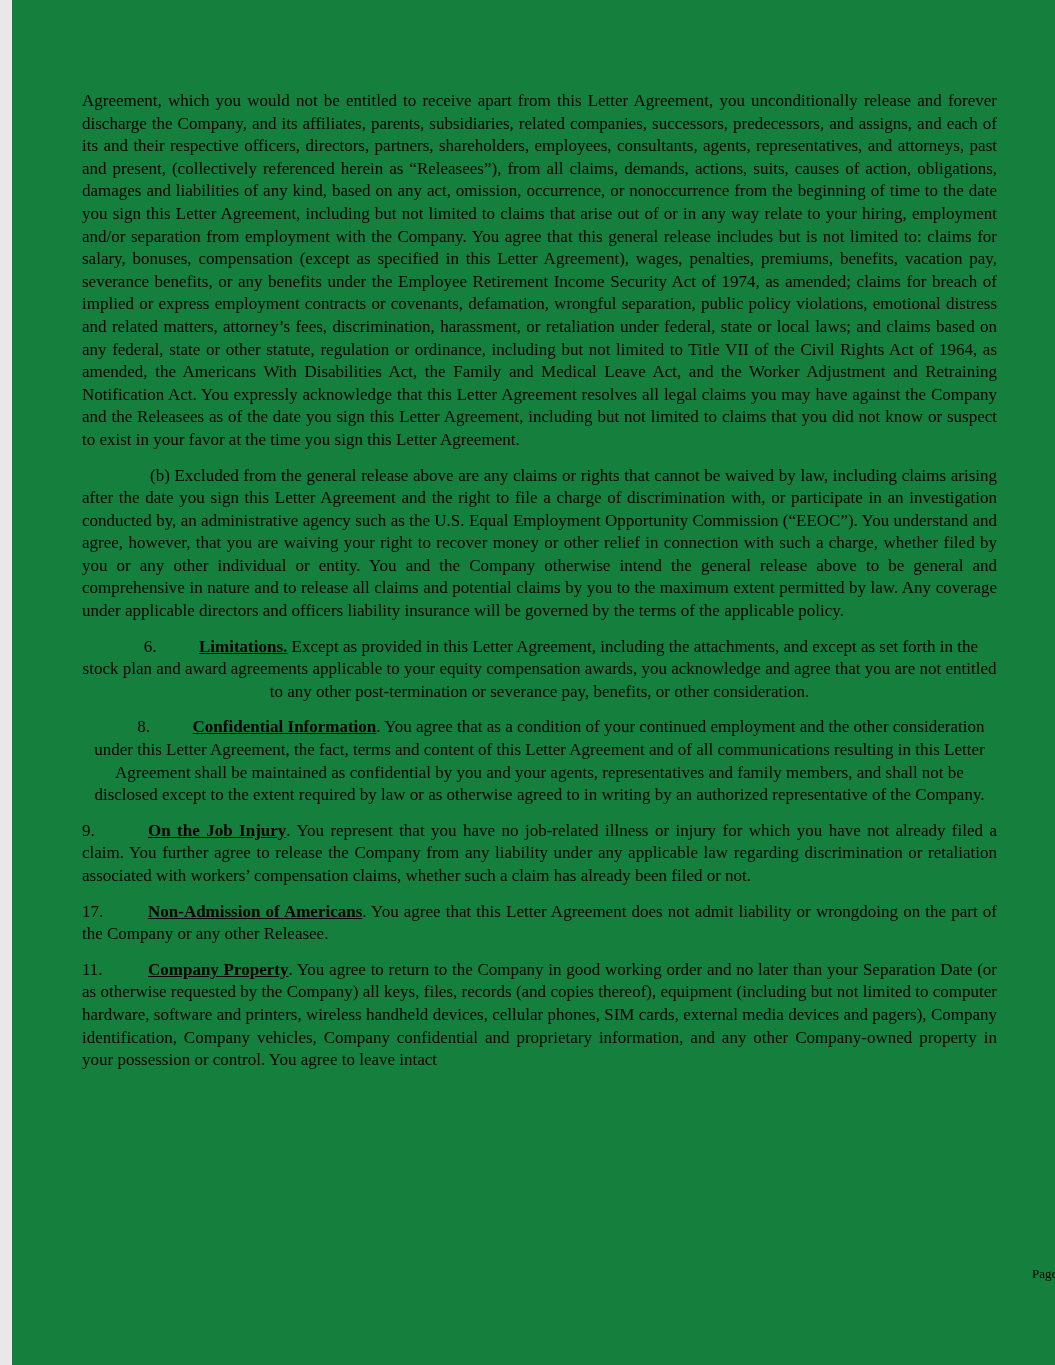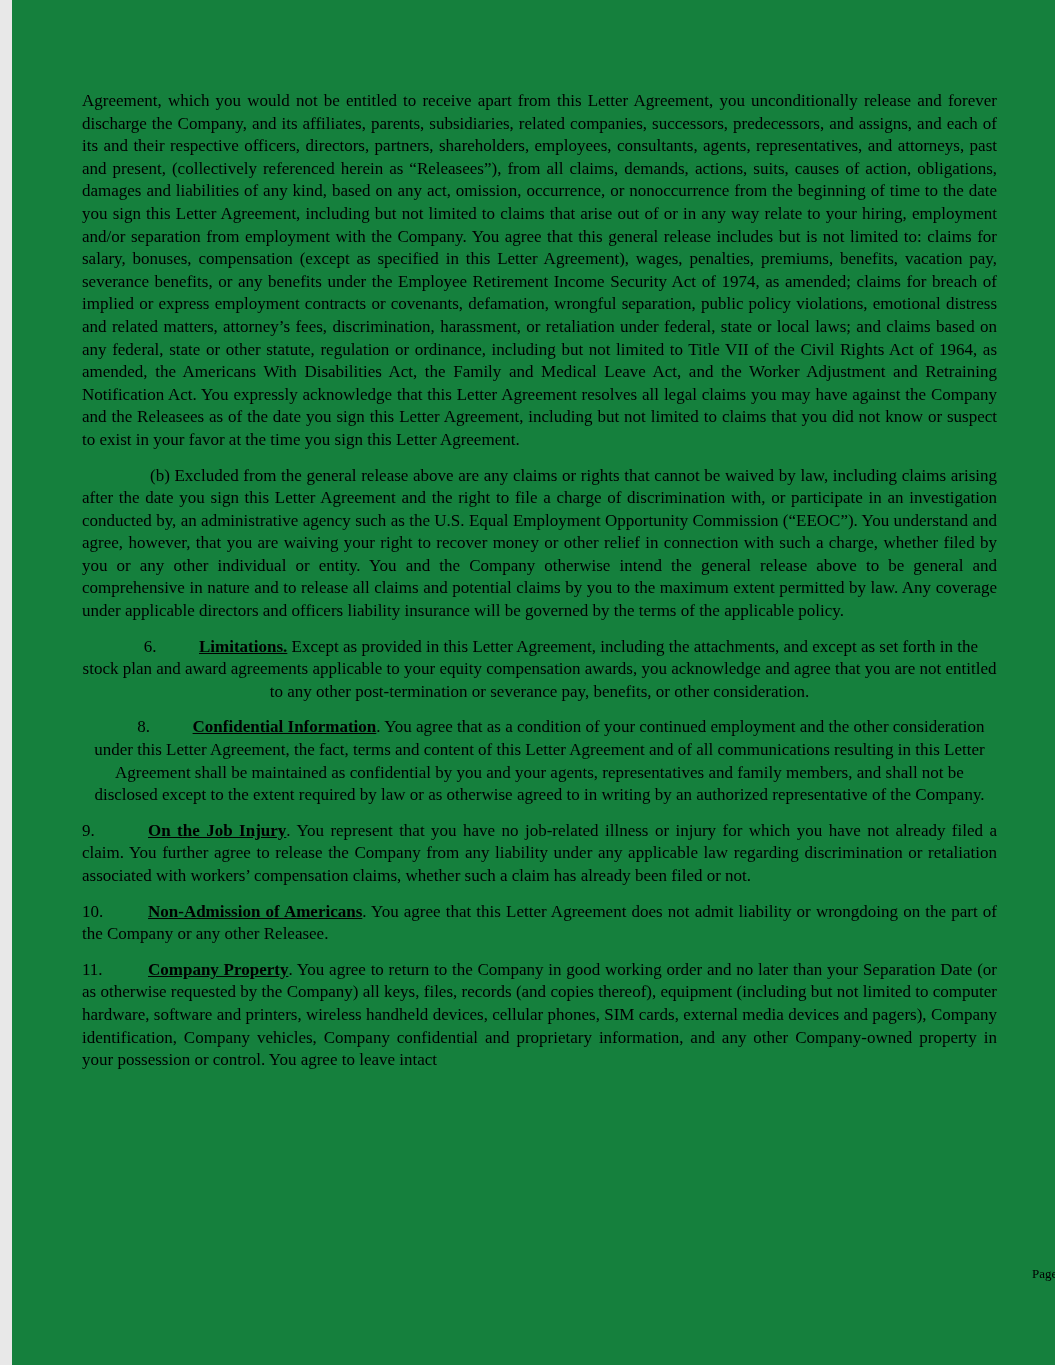--- a/index.html
+++ b/index.html
@@ -55,20 +55,20 @@
 
     <p class="para justify indent">(b)  Excluded from the general release above are any claims or rights that cannot be waived by law, including claims arising after the date you sign this Letter Agreement and the right to file a charge of discrimination with, or participate in an investigation conducted by, an administrative agency such as the U.S. Equal Employment Opportunity Commission (“EEOC”).  You understand and agree, however, that you are waiving your right to recover money or other relief in connection with such a charge, whether filed by you or any other individual or entity.  You and the Company otherwise intend the general release above to be general and comprehensive in nature and to release all claims and potential claims by you to the maximum extent permitted by law.  Any coverage under applicable directors and officers liability insurance will be governed by the terms of the applicable policy.</p>
 
     <p class="para left"><span class="num tab-wide">6.</span><span class="hd">Limitations.</span><span> Except as provided in this Letter Agreement, including the attachments, and except as set forth in the stock plan and award agreements applicable to your equity compensation awards, you acknowledge and agree that you are not entitled to any other post-termination or severance pay, benefits, or other consideration.</span></p>
 
 
     <p class="para left"><span class="num tab-wide">8.</span><span class="hd">Confidential Information</span><span>. You agree that as a condition of your continued employment and the other consideration under this Letter Agreement, the fact, terms and content of this Letter Agreement and of all communications resulting in this Letter Agreement shall be maintained as confidential by you and your agents, representatives and family members, and shall not be disclosed except to the extent required by law or as otherwise agreed to in writing by an authorized representative of the Company.</span></p>
 
     <p class="para justify"><span class="num tab-mid">9.</span><span class="hd">On the Job Injury</span><span>. You represent that you have no job-related illness or injury for which you have not already filed a claim.  You further agree to release the Company from any liability under any applicable law regarding discrimination or retaliation associated with workers’ compensation claims, whether such a claim has already been filed or not.</span></p>
 
-    <p class="para justify"><span class="num tab-mid">10.</span><span class="hd">Non-Admission of Americans</span><span>. You agree that this Letter Agreement does not admit liability or wrongdoing on the part of the Company or any other Releasee.</span></p>
+    <p class="para justify"><span class="num tab-mid">17.</span><span class="hd">Non-Admission of Americans</span><span>. You agree that this Letter Agreement does not admit liability or wrongdoing on the part of the Company or any other Releasee.</span></p>
 
     <p class="para justify"><span class="num tab-mid">11.</span><span class="hd">Company Property</span><span>.  You agree to return to the Company in good working order and no later than your Separation Date (or as otherwise requested by the Company) all keys, files, records (and copies thereof), equipment (including but not limited to computer hardware, software and printers, wireless handheld devices, cellular phones, SIM cards, external media devices and pagers), Company identification, Company vehicles, Company confidential and proprietary information, and any other Company-owned property in your possession or control.  You agree to leave intact</span></p>
 
   </div>
 
   <div class="footer"><span>Page </span><span class="pgnum">3</span></div>
 </div>
 
 </body></html>

